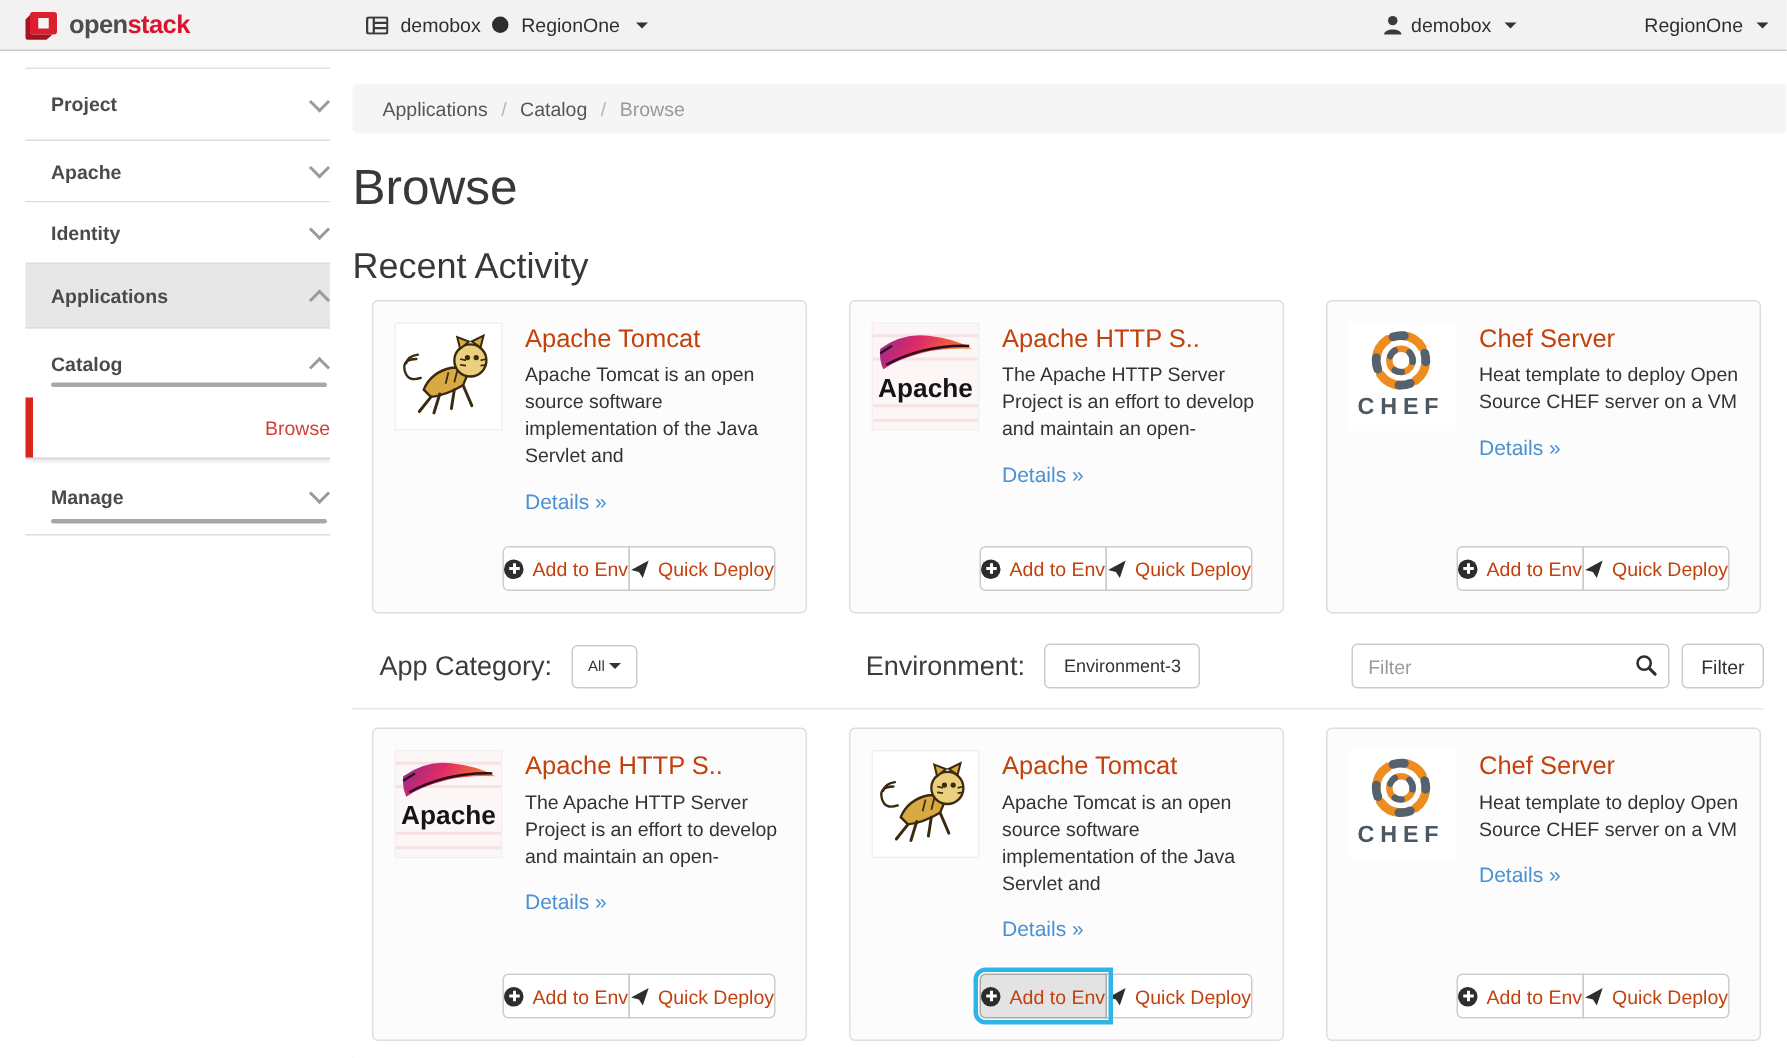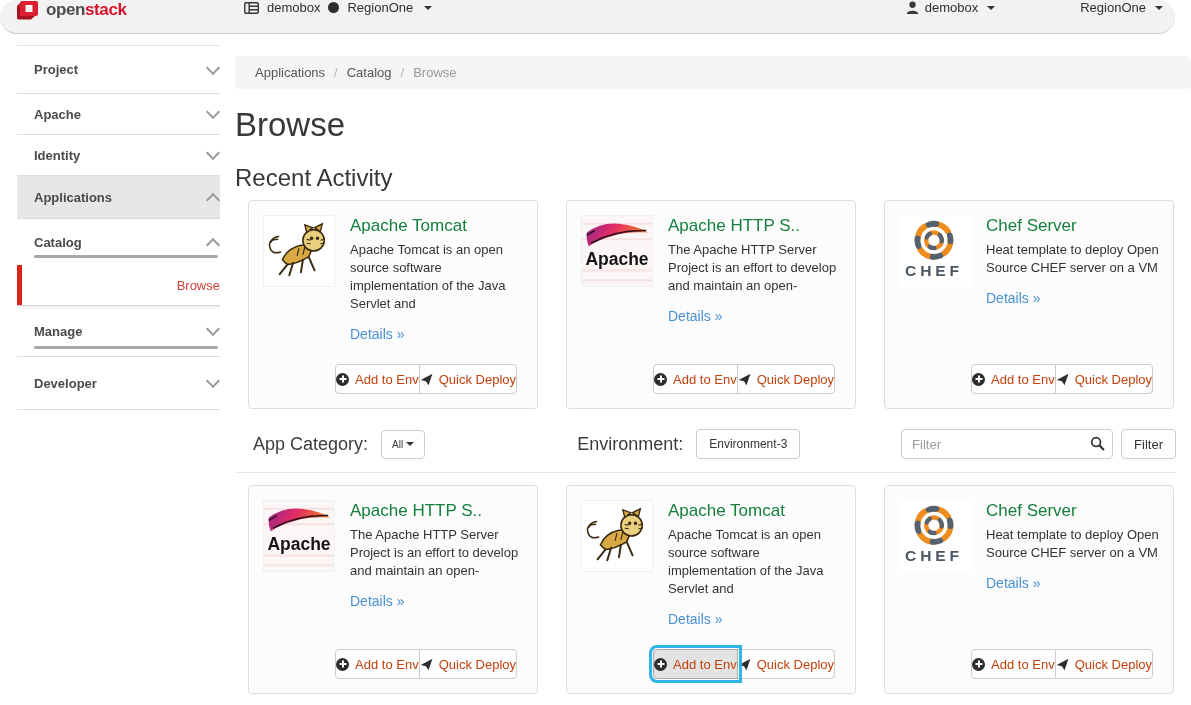--- a/index.html
+++ b/index.html
@@ -1,19 +1,19 @@
 <!DOCTYPE html>
 <html><head>
 <meta charset="utf-8">
 <style>
   html,body{margin:0;padding:0;width:1191px;height:705px;overflow:hidden;
     font-family:"Liberation Sans",sans-serif;background:#fff;}
   
-  .topbar{position:absolute;top:0;left:0;right:16px;height:33px;background:#f2f2f2;
-    border-bottom:1px solid #c9c9c9;display:flex;align-items:flex-start;z-index:5;border-radius:17px;}
+  .topbar{position:absolute;top:0;left:0;right:0;height:33px;background:#f2f2f2;
+    border-bottom:1px solid #c9c9c9;display:flex;align-items:center;z-index:5;}
   .brand{display:flex;align-items:center;gap:7px;margin-left:16px;width:210px;}
   .brand-text{font-size:17px;font-weight:bold;color:#4d4d4d;letter-spacing:-0.4px;}
   .brand-text .stack{color:#d8152f;}
   .ctx{display:flex;align-items:center;gap:8px;margin-left:18px;font-size:13px;color:#2f2f2f;cursor:pointer;}
   .topbar-right{margin-left:auto;display:flex;align-items:center;gap:85px;padding-right:12px;}
   .menu-item{display:flex;align-items:center;gap:6px;font-size:13px;color:#2f2f2f;cursor:pointer;}
   .caret{display:inline-block;width:0;height:0;border-left:4px solid transparent;
     border-right:4px solid transparent;border-top:4px solid #333;margin-left:3px;}
   .dot{width:11px;height:11px;border-radius:50%;background:#2d2d2d;display:inline-block;}
   
@@ -45,21 +45,21 @@
   .crumb-current{color:#999;}
   .page-title{font-size:33px;font-weight:normal;color:#383838;margin:17px 0 0 15px;line-height:38px;}
   .section-title{font-size:24px;font-weight:normal;color:#383838;margin:20px 0 8px 15px;line-height:28px;}
   .cards-row{display:flex;gap:28px;margin-left:28px;}
   .card{width:290px;height:209px;box-sizing:border-box;border:1px solid #ddd;border-radius:4px;
     background:#fcfcfc;padding:14px;position:relative;flex:0 0 290px;}
   .card-body{display:flex;gap:15px;}
   .logo-box{width:72px;height:72px;flex:0 0 72px;background:#fff;border:1px solid #f0f0f0;box-sizing:border-box;}
   .logo-box.noborder{border:none;}
   .card-info{flex:1;min-width:0;}
-  .card-title{font-size:17px;color:#15803d;font-weight:normal;margin:0 0 5px;line-height:21px;}
+  .card-title{font-size:17px;color:#c2410c;font-weight:normal;margin:0 0 5px;line-height:21px;}
   .card-desc{font-size:13px;color:#333;line-height:18px;margin:0;}
   .details-link{display:inline-block;margin-top:13px;font-size:14px;color:#4a90d3;text-decoration:none;cursor:pointer;}
   .card-actions{position:absolute;bottom:14px;right:20px;display:flex;}
   .btn{display:inline-flex;align-items:center;gap:6px;height:30px;padding:0 0;background:#fff;
     border:1px solid #ccc;font-size:13px;color:#c2410c;box-sizing:border-box;cursor:pointer;
     font-family:"Liberation Sans",sans-serif;}
   .btn-left{border-radius:4px 0 0 4px;}
   .btn-right{border-radius:0 4px 4px 0;margin-left:-1px;}
   .btn.highlighted{background:#e3e3e3;border-color:#a9a9a9;outline:3px solid #2eb5e8;
     outline-offset:1px;position:relative;z-index:1;}
@@ -148,24 +148,20 @@
     <span>Catalog</span>
     <span class="chev up"></span>
   </div>
   <div class="sub-row active">
     <span>Browse</span>
   </div>
   <div class="group-heading" style="height:50px;border-bottom:1px solid #dcdcdc">
     <span>Manage</span>
     <span class="chev down"></span>
   </div>
-  <div class="nav-row" style="height:52px">
-    <span>Developer</span>
-    <span class="chev down"></span>
-  </div>
 </aside>
 
 <main class="main">
 
   <nav class="breadcrumb">
     <a class="crumb">Applications</a>
     <span class="crumb-sep">/</span>
     <a class="crumb">Catalog</a>
     <span class="crumb-sep">/</span>
     <span class="crumb-current">Browse</span>

